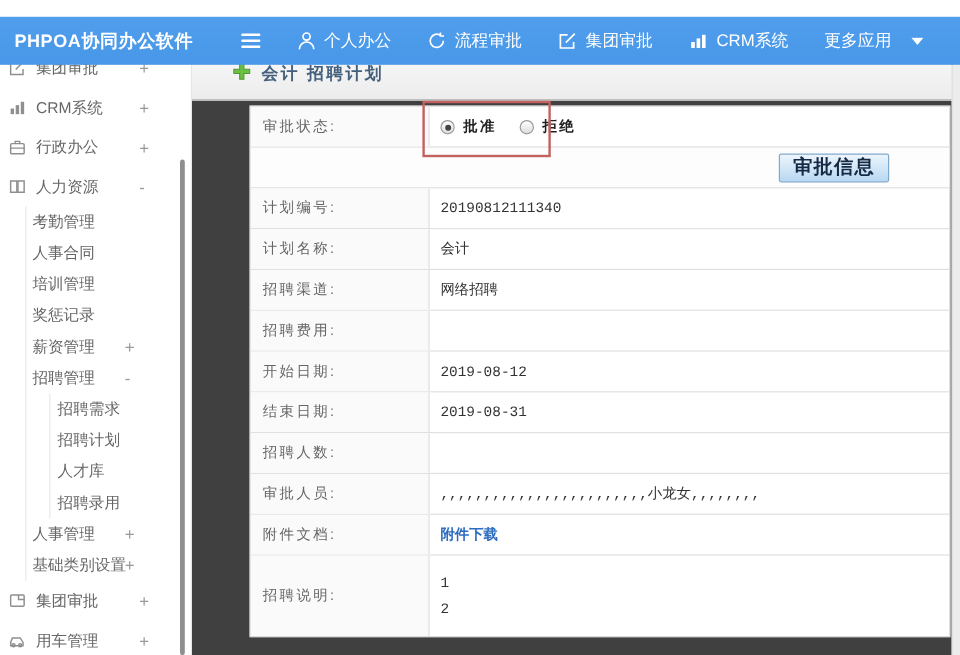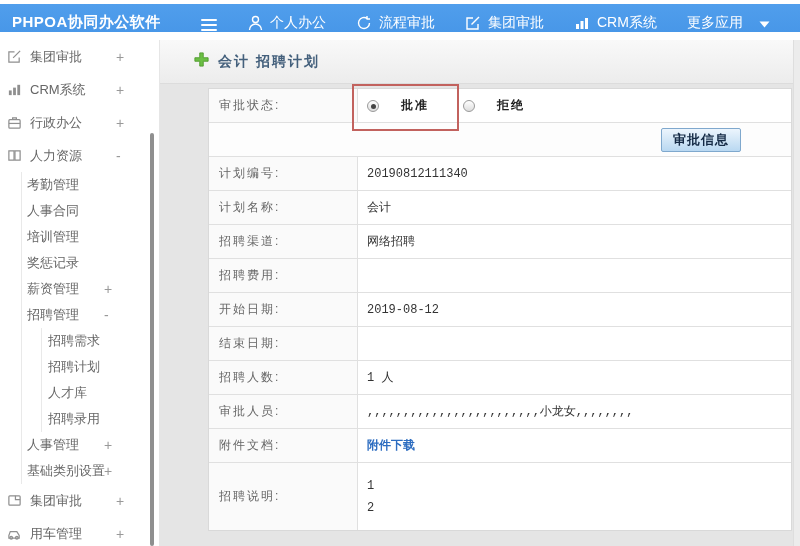--- a/index.html
+++ b/index.html
@@ -6,23 +6,23 @@
   html,body { width: 800px; height: 546px; overflow: hidden; }
   body {
     font-family: "Liberation Sans", sans-serif;
     position: relative;
     background: #fff;
     color: #333;
   }
 
   
   .topbar {
-    position: absolute; top:4px; left:0; width:800px; height:28px;
+    position: absolute; top:14px; left:0; width:800px; height:40px;
     background: linear-gradient(#509eec, #4897e8);
-    display: flex; align-items: flex-end; color:#fff;
+    display: flex; align-items: center; color:#fff;
     z-index: 10;
   }
   .brand {
     width: 172px; padding-left: 12px;
     font-size: 15px; font-weight: bold; letter-spacing: .5px;
     white-space: nowrap;
   }
   .menu-toggle { margin-left: 28px; cursor: pointer; display:flex; align-items:center; }
   .topnav { display:flex; align-items:center; margin-left: 30px; }
   .nav-item {
@@ -48,21 +48,21 @@
   .grp2 > .side-item { height:26px; padding-left:6px; }
   .expand { position:absolute; font-size:14px; color:#999; top:50%; transform:translateY(-50%); }
   .lvl0 .expand { left:116px; }
   .grp1 > .side-item .expand { left:82px; }
   .side-scrollbar {
     position:absolute; left:150px; top:93px; width:4px; height:413px;
     background:#8f8f8f; border-radius:2px;
   }
 
   
-  .main { position:absolute; top:40px; left:160px; width:640px; height:506px; background:#e5e5e5; }
+  .main { position:absolute; top:40px; left:160px; width:640px; height:506px; background:#404040; }
   .main-header {
     position:absolute; top:0; left:0; right:0; height:44px;
     background: linear-gradient(#f9f9f9, #ececec);
     border-bottom:1px solid #dcdcdc;
     display:flex; align-items:center; padding-left:34px; gap:9px;
   }
   .page-title {
     font-size:14px; font-weight:bold; color:#44607c; letter-spacing:2px;
   }
   .content { position:absolute; top:45px; left:0; right:7px; bottom:0; }
@@ -93,25 +93,25 @@
     flex:1; display:flex; align-items:center; padding-left:9px;
     font-family:"Liberation Mono", monospace; color:#333;
   }
   .tvalue.multiline { flex-direction:column; align-items:flex-start; justify-content:center; gap:8px; }
   .link { color:#2d6dc0; font-weight:bold; cursor:pointer; font-family:"Liberation Sans", sans-serif; }
   .btnrow { height:34px; display:flex; align-items:center; justify-content:flex-end; padding-right:50px; background:#fdfdfd; }
   .approve-btn {
     height:24px; padding:0 11px;
     background: linear-gradient(#ecf5fd, #b9d8f1);
     border:1px solid #7fa8cd; border-radius:2px;
-    font-size:13px; font-weight:bold; color:#142a45; letter-spacing:1px;
+    font-size:16px; font-weight:bold; color:#142a45; letter-spacing:1px;
     cursor:pointer;
   }
   
-  .radios { gap:15px; font-family:"Liberation Sans", sans-serif; }
+  .radios { gap:0; font-family:"Liberation Sans", sans-serif; }
   .radio {
     width:12px; height:12px; border-radius:50%;
     border:1px solid #9a9a9a; background:linear-gradient(#fff,#ddd);
     display:inline-block; position:relative; cursor:pointer;
   }
   .radio.checked::after {
     content:""; position:absolute; left:3px; top:3px; width:5px; height:5px;
     border-radius:50%; background:#444;
   }
   .rlabel { margin-left:7px; color:#222; font-weight:bold; letter-spacing:2px; }
@@ -348,24 +348,24 @@
       </div>
       <div class="trow h34">
         <div class="tlabel">招聘费用:</div>
       </div>
       <div class="trow h34">
         <div class="tlabel">开始日期:</div>
         <div class="tvalue">2019-08-12</div>
       </div>
       <div class="trow h34">
         <div class="tlabel">结束日期:</div>
+        <div class="tvalue">2019-08-31</div>
       </div>
       <div class="trow h34">
         <div class="tlabel">招聘人数:</div>
-        <div class="tvalue">1 人</div>
       </div>
       <div class="trow h34">
         <div class="tlabel">审批人员:</div>
         <div class="tvalue">,,,,,,,,,,,,,,,,,,,,,,,,小龙女,,,,,,,,</div>
       </div>
       <div class="trow h34">
         <div class="tlabel">附件文档:</div>
         <div class="tvalue">
             <span class="link">附件下载</span>
           </div>

